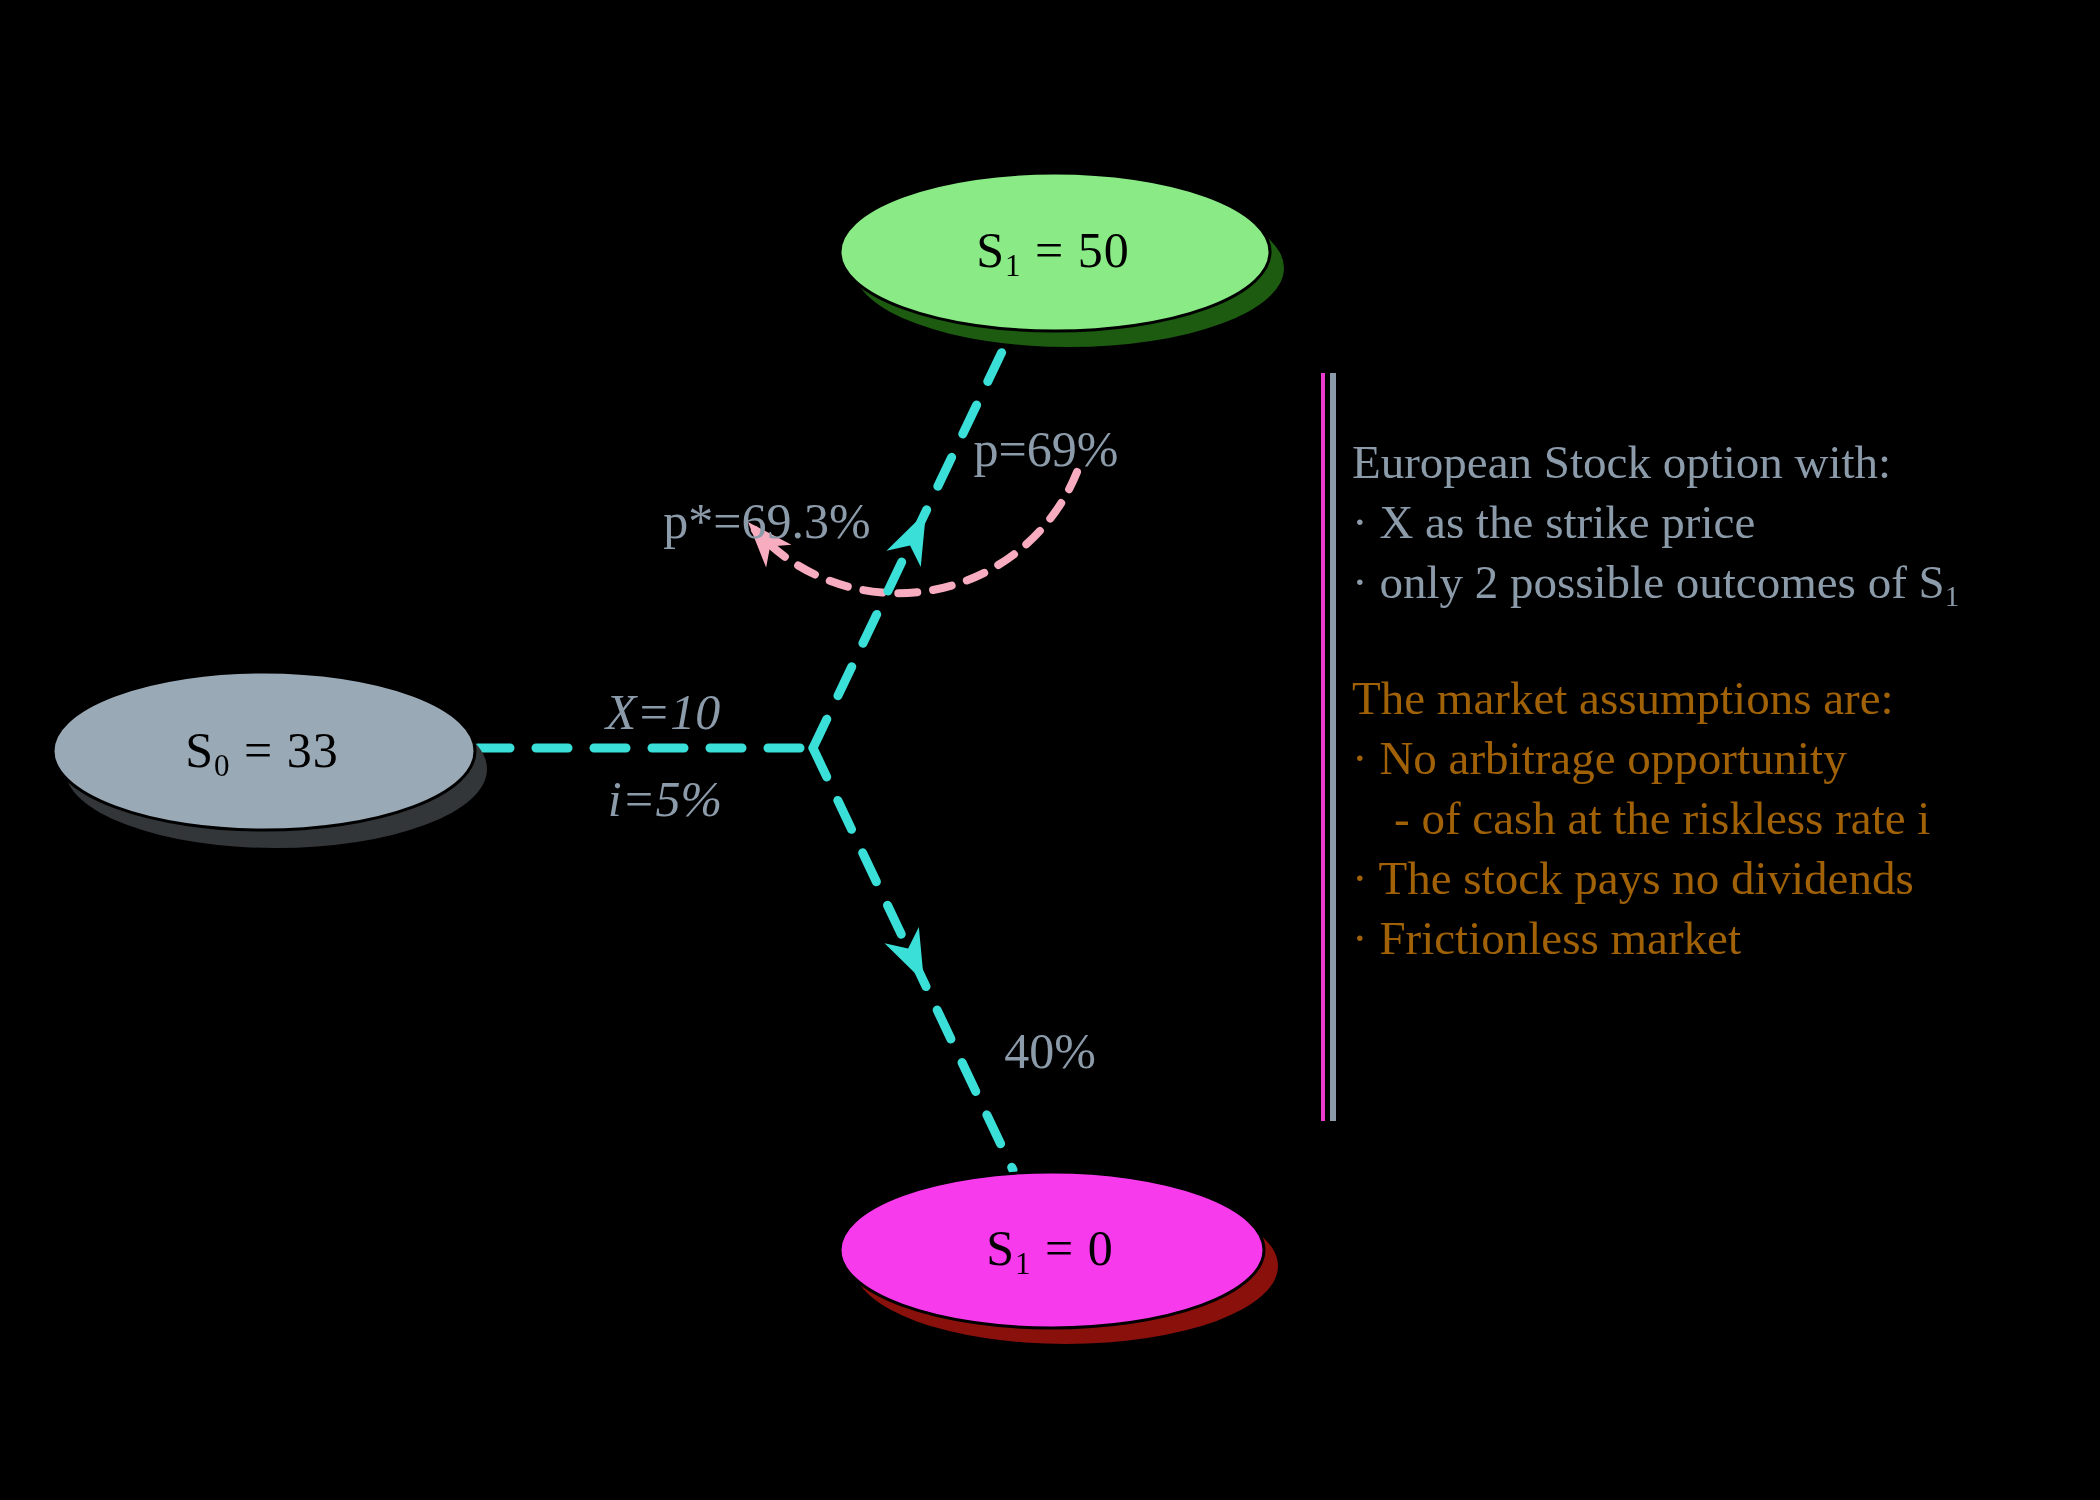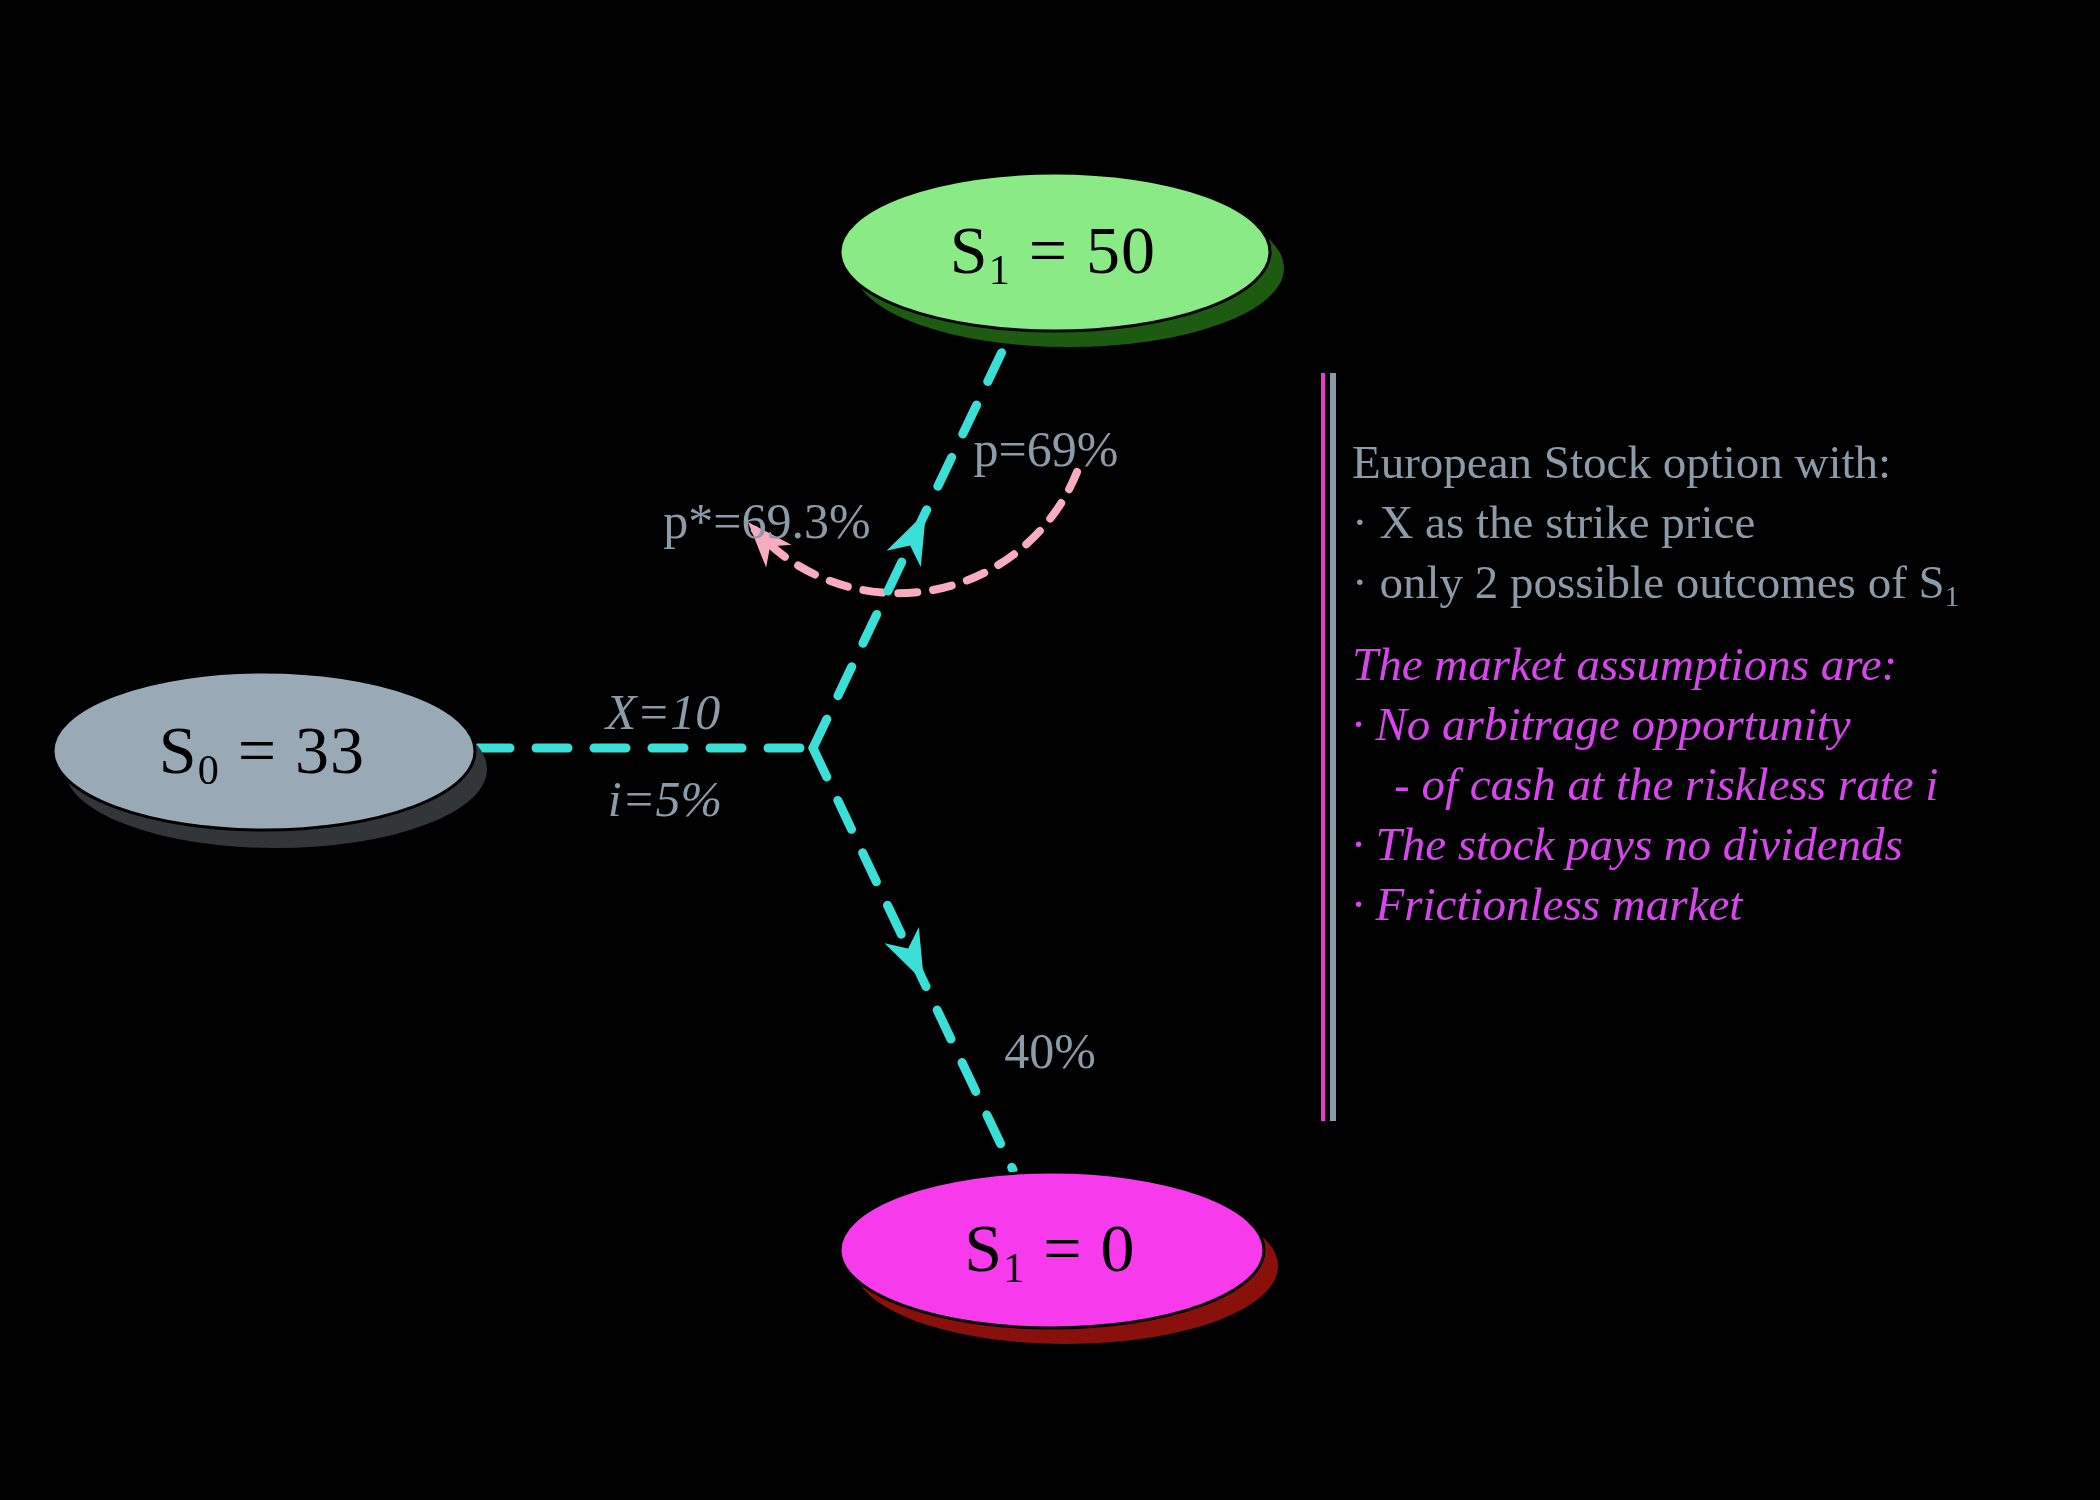--- a/index.html
+++ b/index.html
@@ -12,21 +12,21 @@
     font-family: "Liberation Serif", serif;
   }
   #diagram-svg { position: absolute; left: 0; top: 0; }
 
   .overlay {
     position: absolute;
     transform: translate(-50%, -50%);
     white-space: nowrap;
   }
   .node-label {
-    font-size: 68px;
+    font-size: 50px;
     color: #000000;
     letter-spacing: 1px;
   }
   .node-label sub {
     font-size: 0.62em;
     vertical-align: -0.28em;
     line-height: 0;
   }
   .edge-label {
     font-size: 50px;
@@ -36,21 +36,21 @@
 
   .panel {
     position: absolute;
     left: 1352px;
     width: 620px;
     font-size: 47px;
     line-height: 60px;
     white-space: nowrap;
   }
   .panel-option { top: 432px; color: #8C9BAA; }
-  .panel-market { top: 634px; color: #d946ef; font-style: italic; }
+  .panel-market { top: 668px; color: #a16207; }
   .panel .indent { padding-left: 42px; }
   .panel sub {
     font-size: 0.62em;
     vertical-align: -0.28em;
     line-height: 0;
   }
 </style>
 </head>
 <body>
 

